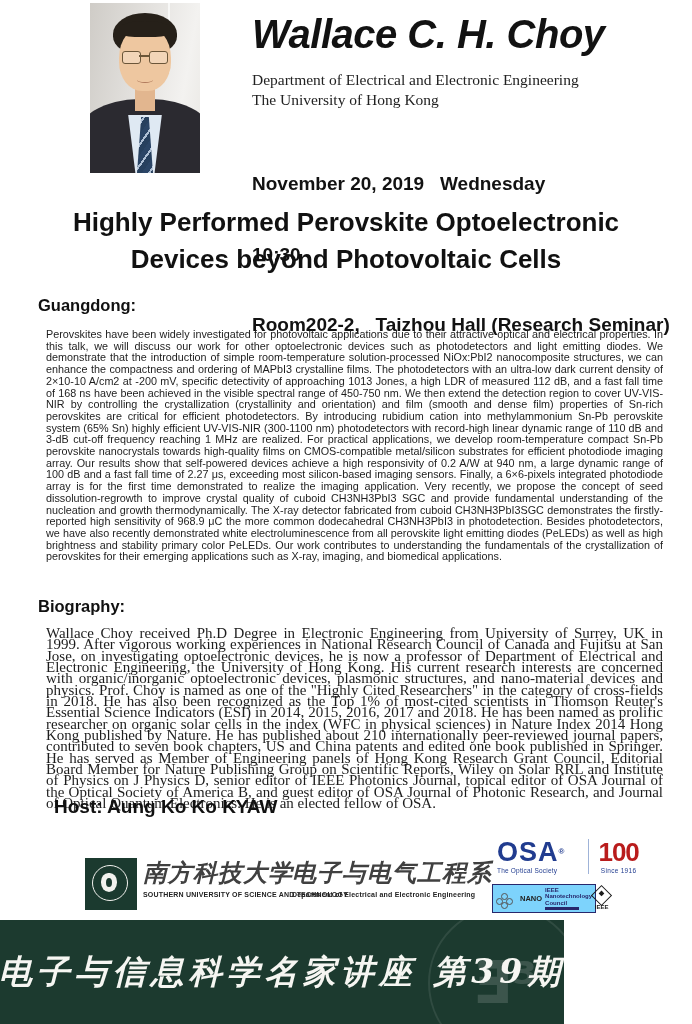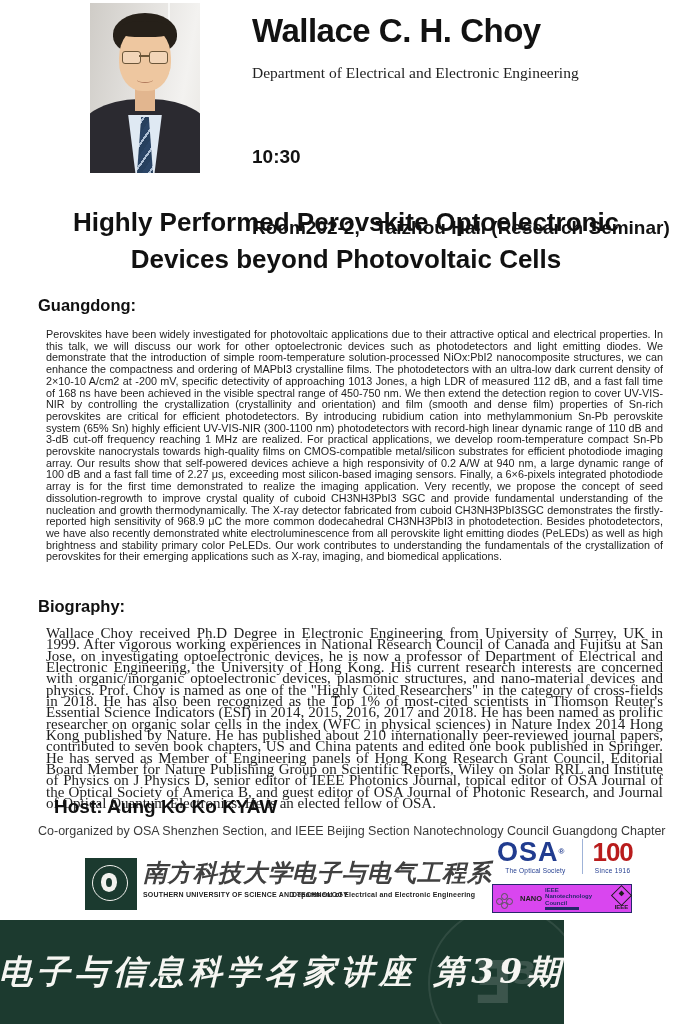--- a/index.html
+++ b/index.html
@@ -31,21 +31,21 @@
   .photo .fringe{ position:absolute; left:29px; top:18px; width:52px; height:16px;
                   background:#262019; border-radius:50% 50% 30% 30%; }
   .photo .glasses-l,.photo .glasses-r { position:absolute; top:48px; width:17px; height:11px;
                   border:1.5px solid #6b5639; border-radius:3px; background:rgba(255,255,255,0.25); }
   .photo .glasses-l { left:32px; } .photo .glasses-r { left:59px; }
   .photo .bridge { position:absolute; top:52px; left:49px; width:10px; height:1.5px; background:#6b5639; }
   .photo .mouth  { position:absolute; top:74px; left:47px; width:16px; height:5px;
                   border-bottom:1.8px solid #b07a5c; border-radius:0 0 50% 50%; }
 
   .header-text { position:absolute; left:252px; top:12px; width:420px; }
-  .name { font-size:33px; font-weight:bold; letter-spacing:-0.5px; color:#121212; }
+  .name { font-size:40px; font-weight:bold; letter-spacing:-0.5px; color:#121212;font-style:italic; }
   .affil { margin-top:13px; font-family:"Liberation Serif", serif; font-size:15.5px;
            line-height:20px; color:#222; }
   .schedule { margin-top:15px; font-size:19px; font-weight:bold; line-height:23.5px;
               color:#121212; white-space:pre-wrap; }
 
   
   .talk-title { position:absolute; top:204px; left:46px; width:600px; text-align:center;
                 font-size:26px; line-height:37px; font-weight:bold; color:#111; }
 
   
@@ -68,31 +68,31 @@
   .seal-core:after { content:""; position:absolute; left:5px; top:5px; width:6px; height:9px;
                background:#1b3a2f; border-radius:50%; }
 
   .sustech-text { position:absolute; left:143px; top:858px; width:145px; }
   .dept-text    { position:absolute; left:292px; top:858px; width:195px; }
   .cal-cn { font-family:"DejaVu Serif", serif; font-style:italic; font-weight:bold;
             font-size:24px; line-height:30px; color:#404040; letter-spacing:1px; white-space:nowrap; }
   .logo-en { font-size:7px; font-weight:bold; color:#222; letter-spacing:0.2px; margin-top:3px; white-space:nowrap; }
 
   .osa-block { position:absolute; left:497px; top:839px; display:flex; align-items:flex-start; }
-  .osa-left { text-align:right; padding-right:17px; border-right:1.6px solid #9fb3d8; }
+  .osa-left { text-align:left; padding-right:23px; border-right:1.6px solid #9fb3d8; }
   .osa-word { font-size:27px; font-weight:bold; color:#213c8f; letter-spacing:1px; line-height:26px;
               font-family:"Liberation Sans", sans-serif; }
   .osa-reg { font-size:8px; vertical-align:top; color:#213c8f; }
   .osa-tag { font-size:6.5px; color:#213c8f; margin-top:2px; letter-spacing:0.2px; }
   .osa-right { text-align:center; padding-left:9px; }
   .osa-100 { font-size:26px; font-weight:bold; color:#b91c1c; letter-spacing:-1px; line-height:26px; }
   .osa-since { font-size:6.5px; color:#213c8f; margin-top:2px; letter-spacing:0.3px; }
 
-  .ieee-box { position:absolute; left:492px; top:884px; width:140px; height:29px;
-              border:1.5px solid #27276b; background:#d946ef; display:flex; align-items:center; padding:1px 2px; box-sizing:border-box; }
+  .ieee-box { position:absolute; left:492px; top:884px; width:104px; height:29px;
+              border:1.5px solid #27276b; background:#7dd3fc; display:flex; align-items:center; padding:1px 2px; box-sizing:border-box; }
   .molecule { position:relative; width:24px; height:20px; flex:0 0 auto; }
   .molecule i { position:absolute; width:7px; height:7px; border:1.2px solid #555; border-radius:50%; box-sizing:border-box; }
   .molecule i:nth-child(1){ left:1px;  top:9px; }
   .molecule i:nth-child(2){ left:6px;  top:4px; }
   .molecule i:nth-child(3){ left:11px; top:9px; }
   .molecule i:nth-child(4){ left:6px;  top:13px; }
   .nano-word { font-size:7.5px; font-weight:bold; color:#222; margin-left:1px; flex:0 0 auto; }
   .council { margin-left:3px; flex:1 1 auto; }
   .council div { font-size:6px; line-height:6.5px; font-weight:bold; color:#27276b; white-space:nowrap; }
   .council .tagbar { margin-top:1px; width:34px; height:3px; background:#27276b; }
@@ -132,37 +132,38 @@
     <div class="glasses-l"></div>
     <div class="glasses-r"></div>
     <div class="bridge"></div>
     <div class="mouth"></div>
   </div>
 
   <div class="header-text">
     <div class="name">Wallace C. H. Choy</div>
     <div class="affil">
       <div>Department of Electrical and Electronic Engineering</div>
+      <div>The University of Hong Kong</div>
     </div>
     <div class="schedule">
+      <div>November 20, 2019   Wednesday</div>
       <div>10:30</div>
       <div>Room202-2,   Taizhou Hall (Research Seminar)</div>
     </div>
   </div>
 
   <div class="talk-title">Highly Performed Perovskite Optoelectronic Devices beyond Photovoltaic Cells</div>
 
   <div class="sec-head abstract-head">Guangdong:</div>
   <p class="body-text abstract-body">Perovskites have been widely investigated for photovoltaic applications due to their attractive optical and electrical properties. In this talk, we will discuss our work for other optoelectronic devices such as photodetectors and light emitting diodes. We demonstrate that the introduction of simple room-temperature solution-processed NiOx:PbI2 nanocomposite structures, we can enhance the compactness and ordering of MAPbI3 crystalline films. The photodetectors with an ultra-low dark current density of 2×10-10 A/cm2 at -200 mV, specific detectivity of approaching 1013 Jones, a high LDR of measured 112 dB, and a fast fall time of 168 ns have been achieved in the visible spectral range of 450-750 nm. We then extend the detection region to cover UV-VIS-NIR by controlling the crystallization (crystallinity and orientation) and film (smooth and dense film) properties of Sn-rich perovskites are critical for efficient photodetectors. By introducing rubidium cation into methylammonium Sn-Pb perovskite system (65% Sn) highly efficient UV-VIS-NIR (300-1100 nm) photodetectors with record-high linear dynamic range of 110 dB and 3-dB cut-off frequency reaching 1 MHz are realized. For practical applications, we develop room-temperature compact Sn-Pb perovskite nanocrystals towards high-quality films on CMOS-compatible metal/silicon substrates for efficient photodiode imaging array. Our results show that self-powered devices achieve a high responsivity of 0.2 A/W at 940 nm, a large dynamic range of 100 dB and a fast fall time of 2.27 μs, exceeding most silicon-based imaging sensors. Finally, a 6×6-pixels integrated photodiode array is for the first time demonstrated to realize the imaging application. Very recently, we propose the concept of seed dissolution-regrowth to improve crystal quality of cuboid CH3NH3PbI3 SGC and provide fundamental understanding of the nucleation and growth thermodynamically. The X-ray detector fabricated from cuboid CH3NH3PbI3SGC demonstrates the firstly-reported high sensitivity of 968.9 μC the more common dodecahedral CH3NH3PbI3 in photodetection. Besides photodetectors, we have also recently demonstrated white electroluminescence from all perovskite light emitting diodes (PeLEDs) as well as high brightness and stability primary color PeLEDs. Our work contributes to understanding the fundamentals of the crystallization of perovskites for their emerging applications such as X-ray, imaging, and biomedical applications.</p>
 
   <div class="sec-head bio-head">Biography:</div>
   <p class="body-text bio-body">Wallace Choy received Ph.D Degree in Electronic Engineering from University of Surrey, UK in 1999. After vigorous working experiences in National Research Council of Canada and Fujitsu at San Jose, on investigating optoelectronic devices, he is now a professor of Department of Electrical and Electronic Engineering, the University of Hong Kong. His current research interests are concerned with organic/inorganic optoelectronic devices, plasmonic structures, and nano-material devices and physics. Prof. Choy is named as one of the "Highly Cited Researchers" in the category of cross-fields in 2018. He has also been recognized as the Top 1% of most-cited scientists in Thomson Reuter's Essential Science Indicators (ESI) in 2014, 2015, 2016, 2017 and 2018. He has been named as prolific researcher on organic solar cells in the index (WFC in physical sciences) in Nature Index 2014 Hong Kong published by Nature. He has published about 210 internationally peer-reviewed journal papers, contributed to seven book chapters, US and China patents and edited one book published in Springer. He has served as Member of Engineering panels of Hong Kong Research Grant Council, Editorial Board Member for Nature Publishing Group on Scientific Reports, Wiley on Solar RRL and Institute of Physics on J Physics D, senior editor of IEEE Photonics Journal, topical editor of OSA Journal of the Optical Society of America B, and guest editor of OSA Journal of Photonic Research, and Journal of Optical Quantum Electronics. He is an elected fellow of OSA.</p>
 
   <div class="host-head">Host: Aung Ko Ko KYAW</div>
-  <div class="coorg">Co-organized by OSA Shenzhen Section, and IEEE Beijing Section Nanotechnology Council Guangdong Chapter</div>
 
   <div class="sustech-seal">
     <div class="seal-ring"></div>
     <div class="seal-core"></div>
   </div>
 
   <div class="sustech-text">
     <div class="cal-cn">南方科技大学</div>
     <div class="logo-en">SOUTHERN UNIVERSITY OF SCIENCE AND TECHNOLOGY</div>
   </div>

